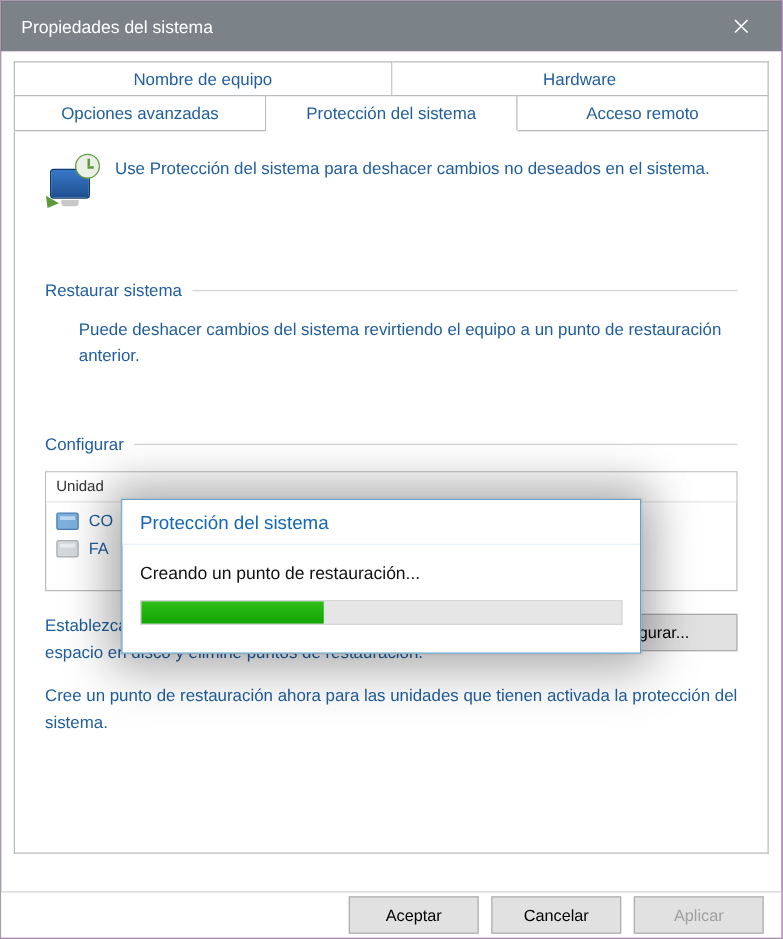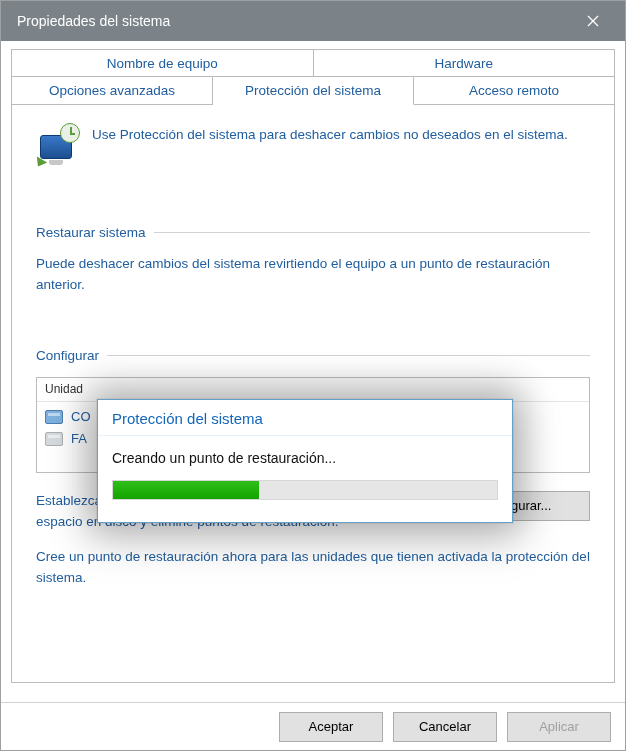--- a/index.html
+++ b/index.html
@@ -74,21 +74,21 @@
     border-left:6px solid transparent; border-right:6px solid transparent; border-top:8px solid #5c9b3a; transform: rotate(30deg);
   }
   .intro-text { color: #205e9e; font-size: 13.5px; line-height: 1.45; }
 
   .section-header {
     display: flex; align-items: center; margin-top: 40px; margin-bottom: 14px;
   }
   .section-header .label { color:#205e9e; font-size:13.5px; margin-right: 8px; }
   .section-header .rule { flex:1; height:1px; background:#d0d3d5; }
 
-  .restore-row { display:flex; gap: 18px; align-items:flex-start; }
+  .restore-row { display:flex; gap: 18px; align-items:flex-start;margin-left:27px; }
   .restore-text { color:#205e9e; font-size:13.5px; line-height:1.55; flex:1; padding-right:4px; }
   .btn {
     background: #e1e1e1; border: 1px solid #adadad; color:#000;
     font-size: 13px; text-align:center; padding: 4px 12px; min-width: 160px; height: 30px;
     display:inline-flex; align-items:center; justify-content:center; cursor:pointer;
   }
   .btn.wide { width: 196px; }
   .btn:disabled, .btn.disabled { color:#a0a0a0; cursor:default; }
 
   .drives-section { margin-top: 52px; }
@@ -109,21 +109,21 @@
 
   .config-row { display:flex; gap:18px; align-items:flex-start; margin-top: 18px; }
   .config-text { color:#205e9e; font-size:13.5px; line-height:1.55; flex:1; }
 
   .create-row { display:flex; gap:32px; align-items:flex-start; margin-top: 14px; }
   .create-highlight {
     border: 2.5px solid #e23a28; padding: 8px 8px; display:flex; align-items:center; justify-content:center;
   }
 
   .footer {
-    position:absolute; left:0; right:0; bottom:0; height:48px;
+    position:absolute; left:0; right:0; bottom:0; height:37px;
     border-top:1px solid #d0d3d5; display:flex; justify-content:flex-end; align-items:center;
     gap: 10px; padding: 0 14px; background:#fff;
   }
   .footer .btn { min-width: 104px; width:104px; height:30px; }
 
   
   .modal {
     position:absolute; left:96px; top:358px; width:416px;
     background:#fff; border:1px solid #64a0c8;
     box-shadow: 0 0 0 1px rgba(0,0,0,.05), 0 10px 40px 8px rgba(0,0,0,.22), 0 -8px 32px 8px rgba(0,0,0,.18);

